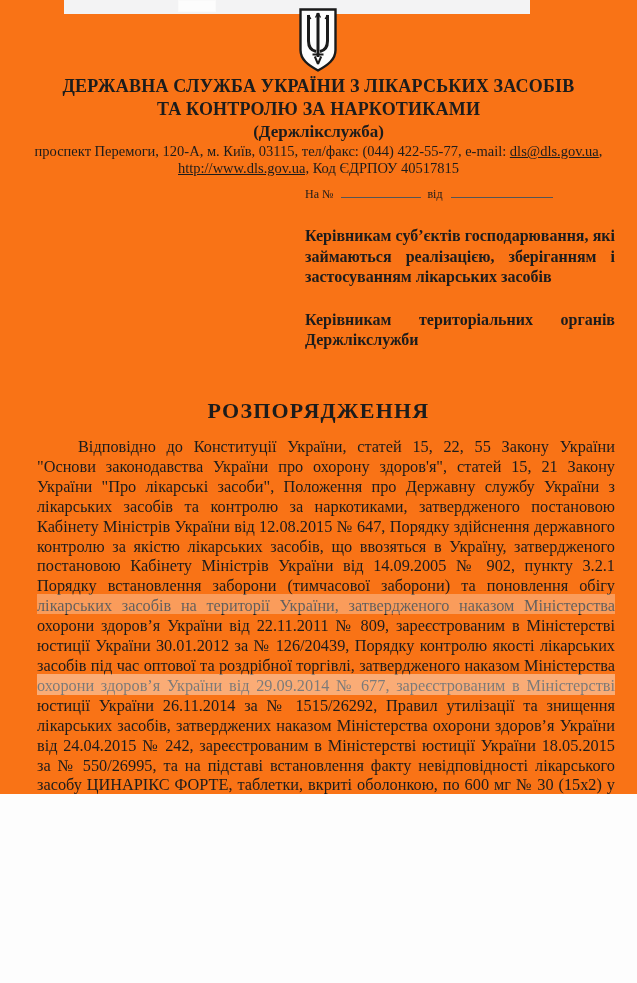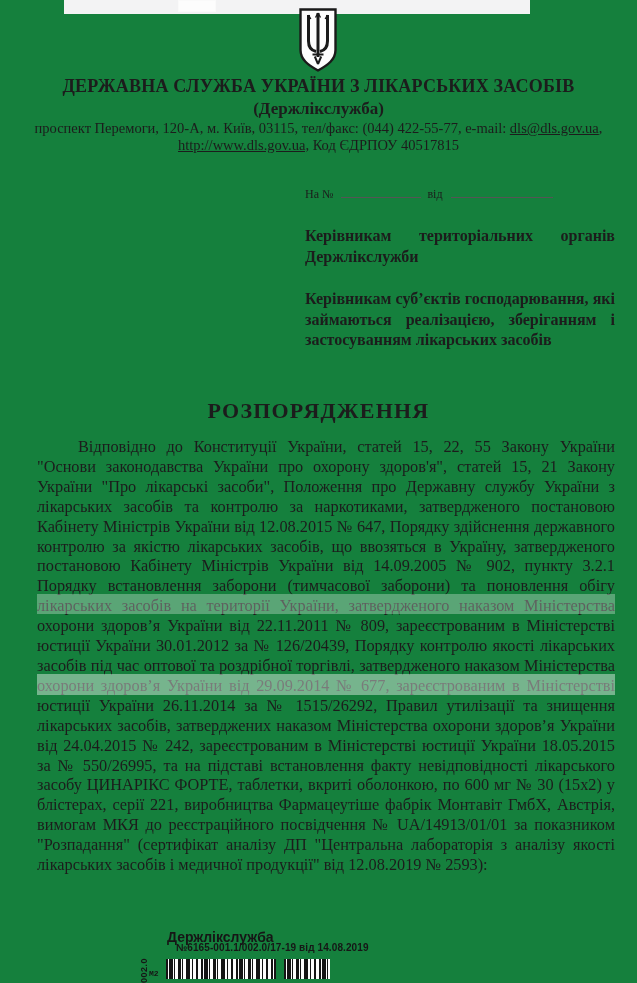--- a/index.html
+++ b/index.html
@@ -1,20 +1,20 @@
 <!DOCTYPE html>
 <html lang="uk"><head>
 <meta charset="utf-8">
 <style>
   html, body { margin: 0; padding: 0; background: #fdfdfd; }
   .page {
     position: relative;
     width: 637px;
-    height: 983px;
-    background: #15803d;
+    height: 794px;
+    background: #f97316;
     font-family: "Liberation Serif", serif;
     color: #1c1c1c;
     overflow: hidden;
   }
   
   .scan-band {
     position: absolute; left: 64px; top: 0;
     width: 466px; height: 14px;
     background: #f3f3f4;
   }
@@ -129,32 +129,33 @@
       <path d="M29.5,7 V33 C29.5,39.5 26.5,42.5 22,43.5" stroke-width="3"></path>
       <path d="M20,5 V49" stroke-width="3"></path>
       <path d="M10.5,7 L12.8,11 M29.5,7 L27.2,11 M20,5 L17.5,9.5 M20,5 L22.5,9.5" stroke-width="1.4"></path>
       <path d="M14.5,46.5 H25.5" stroke-width="2"></path>
       <path d="M20,56 L16.8,48.5 M20,56 L23.2,48.5" stroke-width="2"></path>
     </g>
   </svg>
 
   <div class="header-text">
     <div class="org-line">ДЕРЖАВНА СЛУЖБА УКРАЇНИ З ЛІКАРСЬКИХ ЗАСОБІВ</div>
+    <div class="org-line">ТА КОНТРОЛЮ ЗА НАРКОТИКАМИ</div>
     <div class="org-short">(Держлікслужба)</div>
     <div class="contact-line"><span>проспект Перемоги, 120-А, м. Київ, 03115, тел/факс: (044) 422-55-77, e-mail: </span><span class="u">dls@dls.gov.ua</span><span>,</span></div>
     <div class="contact-line"><span class="u">http://www.dls.gov.ua,</span><span> Код ЄДРПОУ 40517815</span></div>
   </div>
 
   <div class="ref-line">
     <span>На №</span><span class="blank-field blank-number"></span><span>від</span><span class="blank-field blank-date"></span>
   </div>
 
   <div class="addressees">
+    <p>Керівникам суб’єктів господарювання, які займаються реалізацією, зберіганням і застосуванням лікарських засобів</p>
     <p>Керівникам територіальних органів Держлікслужби</p>
-    <p>Керівникам суб’єктів господарювання, які займаються реалізацією, зберіганням і застосуванням лікарських засобів</p>
   </div>
 
   <div class="doc-title">РОЗПОРЯДЖЕННЯ</div>
 
   <div class="body-text">
     <p>Відповідно до Конституції України, статей 15, 22, 55 Закону України "Основи законодавства України про охорону здоров'я", статей 15, 21 Закону України "Про лікарські засоби", Положення про Державну службу України з лікарських засобів та контролю за наркотиками, затвердженого постановою Кабінету Міністрів України від 12.08.2015 № 647, Порядку здійснення державного контролю за якістю лікарських засобів, що ввозяться в Україну, затвердженого постановою Кабінету Міністрів України від 14.09.2005 № 902, пункту 3.2.1 Порядку встановлення заборони (тимчасової заборони) та поновлення обігу лікарських засобів на території України, затвердженого наказом Міністерства охорони здоров’я України від 22.11.2011 № 809, зареєстрованим в Міністерстві юстиції України 30.01.2012 за № 126/20439, Порядку контролю якості лікарських засобів під час оптової та роздрібної торгівлі, затвердженого наказом Міністерства охорони здоров’я України від 29.09.2014 № 677, зареєстрованим в Міністерстві юстиції України 26.11.2014 за № 1515/26292, Правил утилізації та знищення лікарських засобів, затверджених наказом Міністерства охорони здоров’я України від 24.04.2015 № 242, зареєстрованим в Міністерстві юстиції України 18.05.2015 за № 550/26995, та на підставі встановлення факту невідповідності лікарського засобу ЦИНАРІКС ФОРТЕ, таблетки, вкриті оболонкою, по 600 мг № 30 (15х2) у блістерах, серії 221, виробництва Фармацеутіше фабрік Монтавіт ГмбХ, Австрія, вимогам МКЯ до реєстраційного посвідчення № UA/14913/01/01 за показником "Розпадання" (сертифікат аналізу ДП "Центральна лабораторія з аналізу якості лікарських засобів і медичної продукції" від 12.08.2019 № 2593):</p>
   </div>
 
   <div class="fade-stripe fade-1"></div>
   <div class="fade-stripe fade-2"></div>

